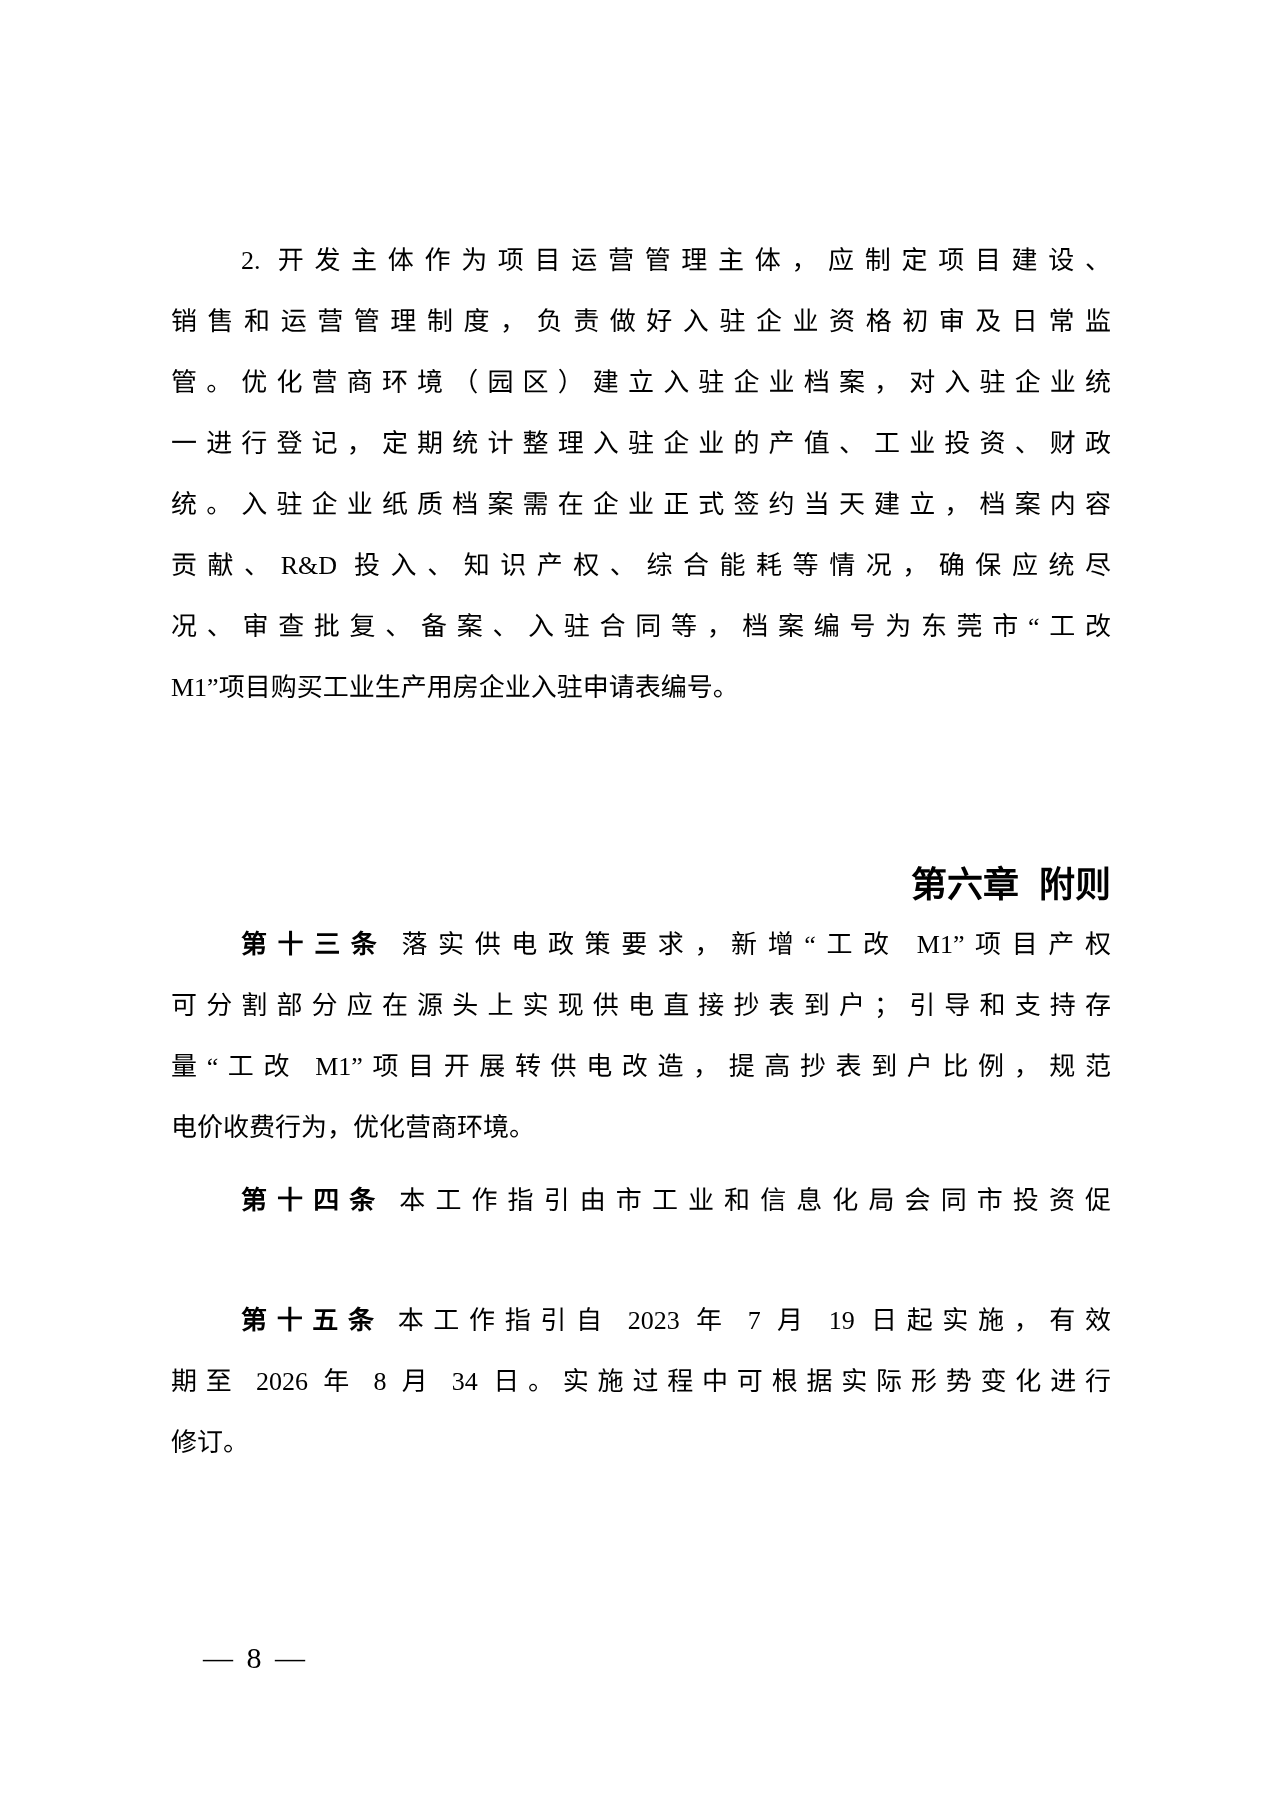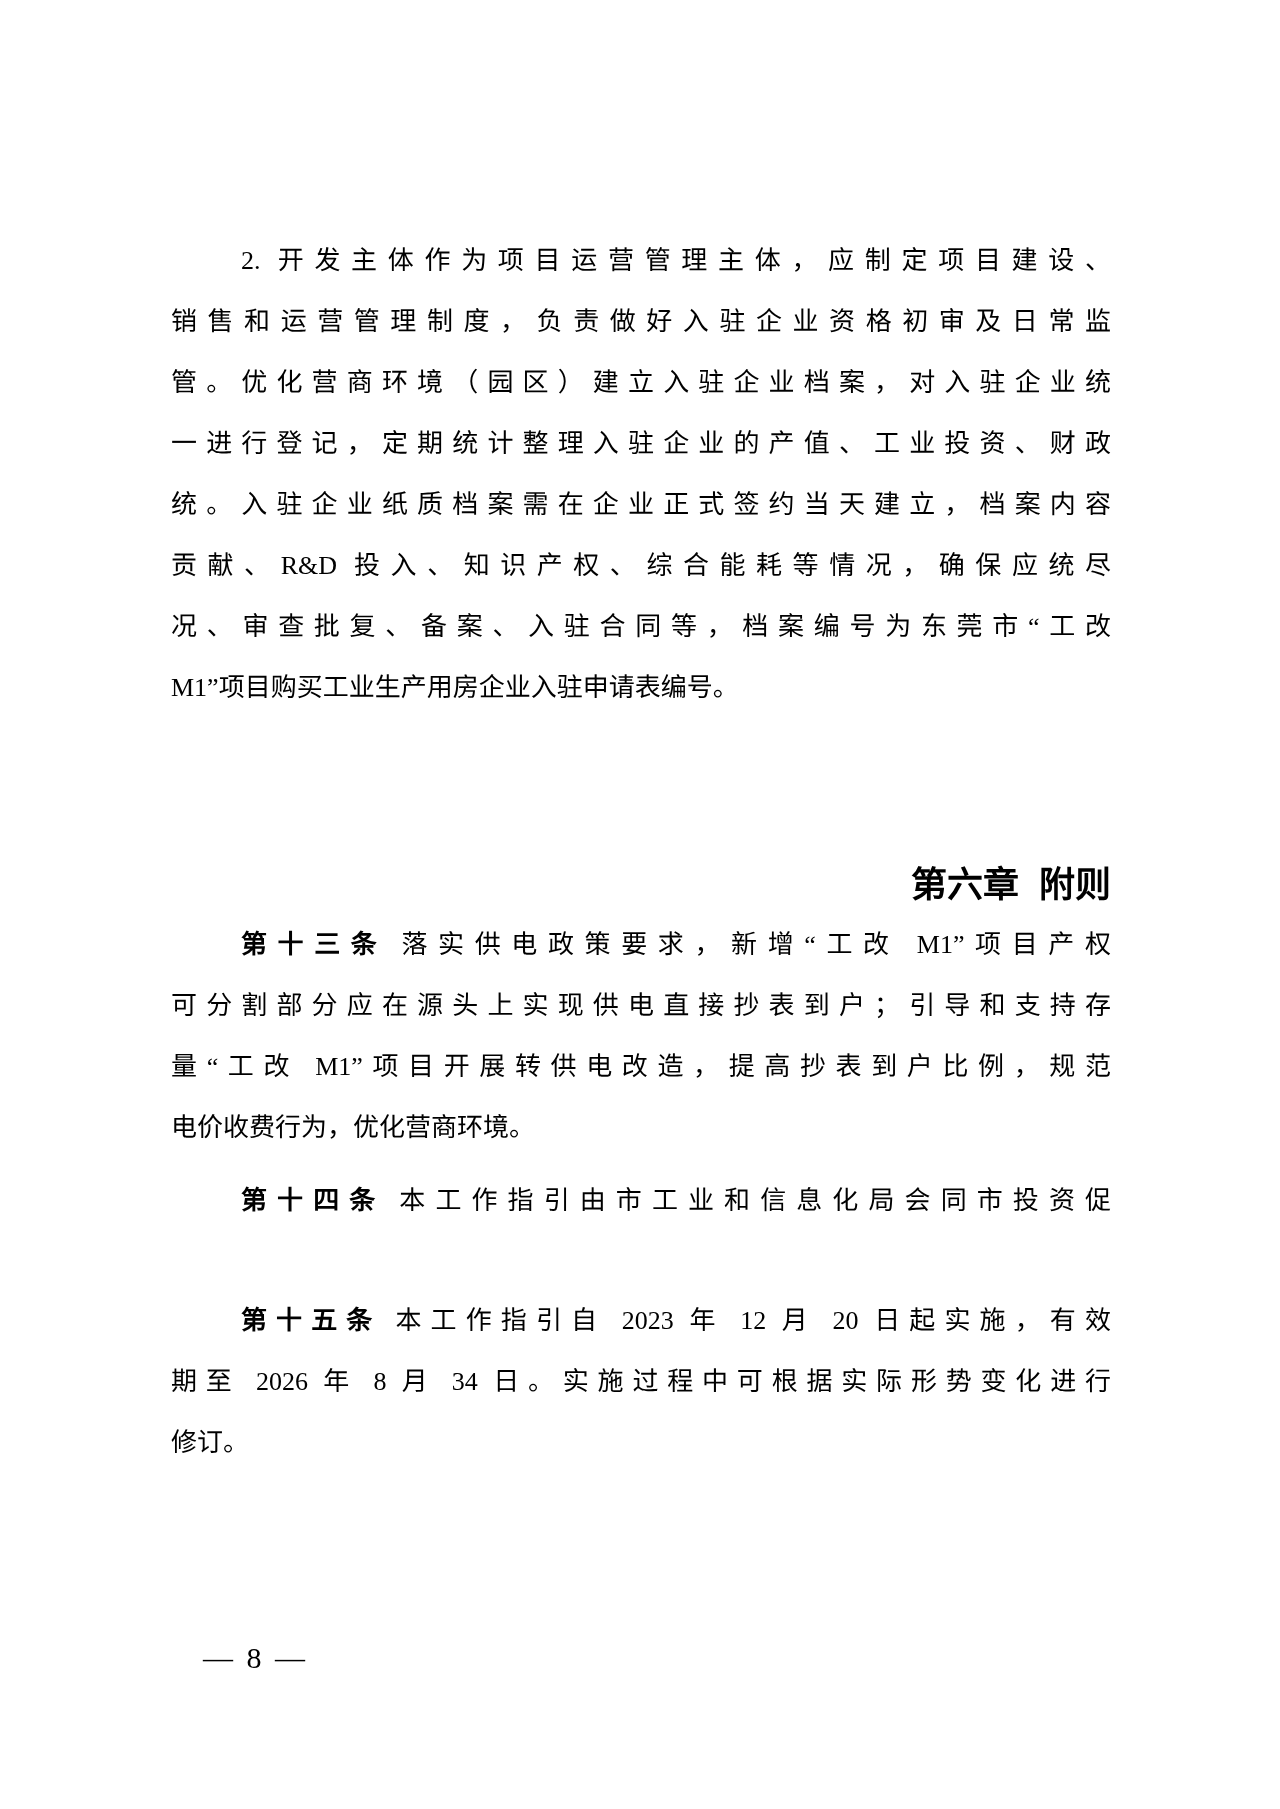--- a/index.html
+++ b/index.html
@@ -81,21 +81,21 @@
   </section>
 
   <section class="para" style="top:1170px">
     <div class="line first">
       <span class="lead">第十四条</span><span>本工作指引由市工业和信息化局会同市投资促</span>
     </div>
   </section>
 
   <section class="para" style="top:1290px">
     <div class="line first">
-      <span class="lead">第十五条</span><span>本工作指引自 2023 年 12 月 20 日起实施，有效</span>
+      <span class="lead">第十五条</span><span>本工作指引自 2023 年 7 月 19 日起实施，有效</span>
     </div>
     <div class="line">期至 2026 年 8 月 34 日。实施过程中可根据实际形势变化进行</div>
     <div class="line last">修订。</div>
   </section>
 
   <div class="pagenum">— 8 —</div>
 
 </div>
 
 </body></html>

